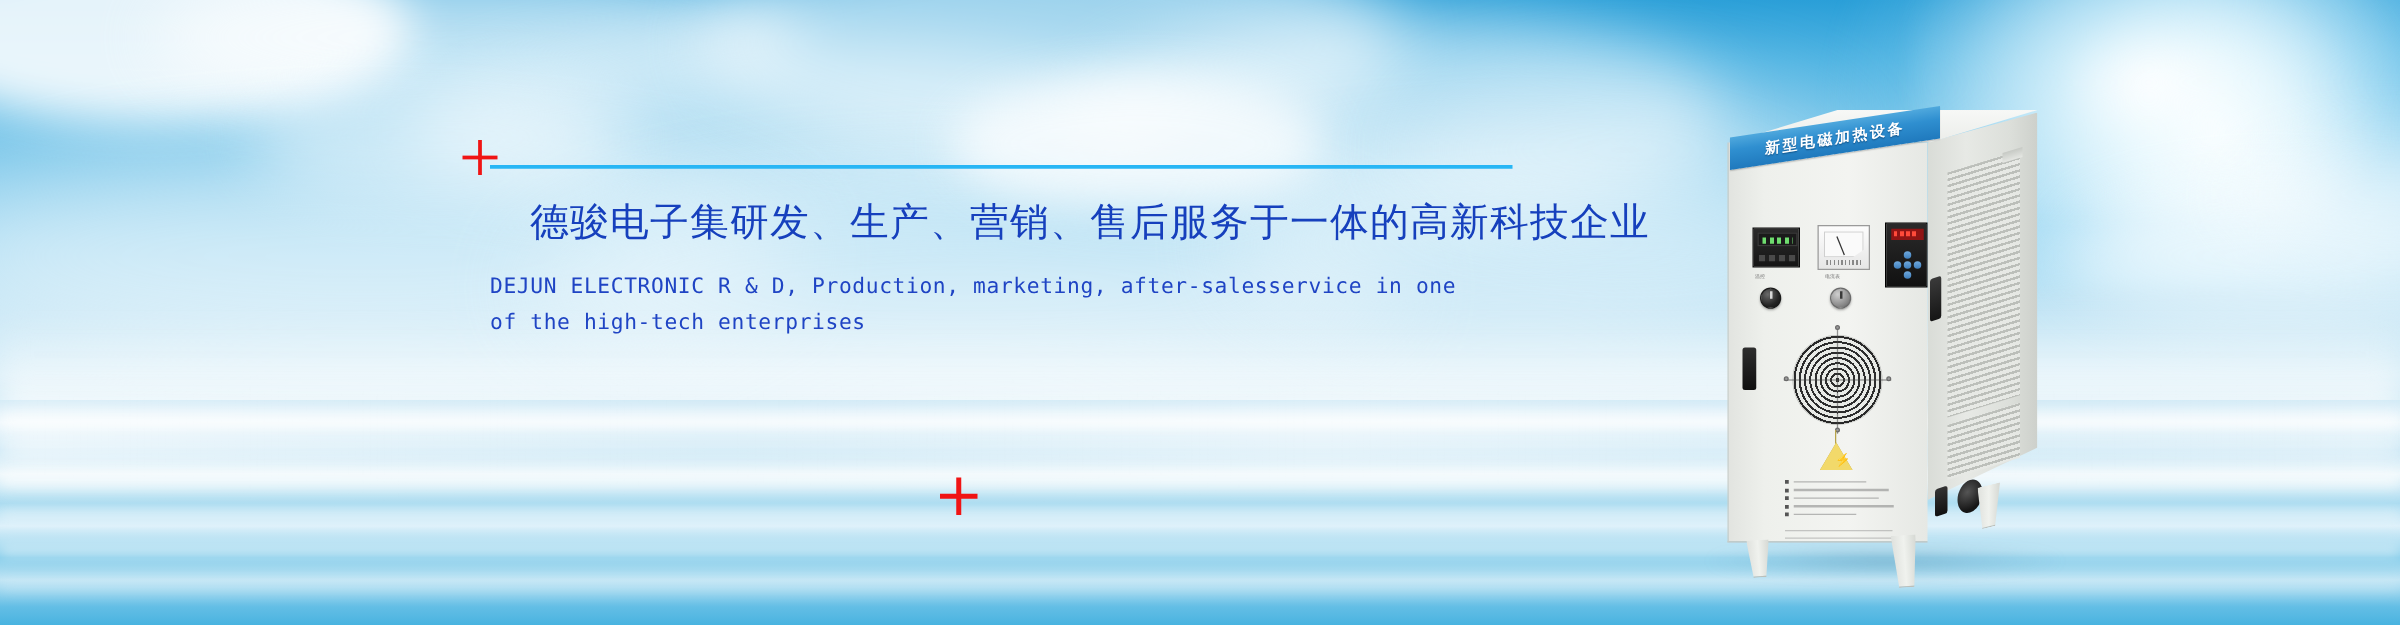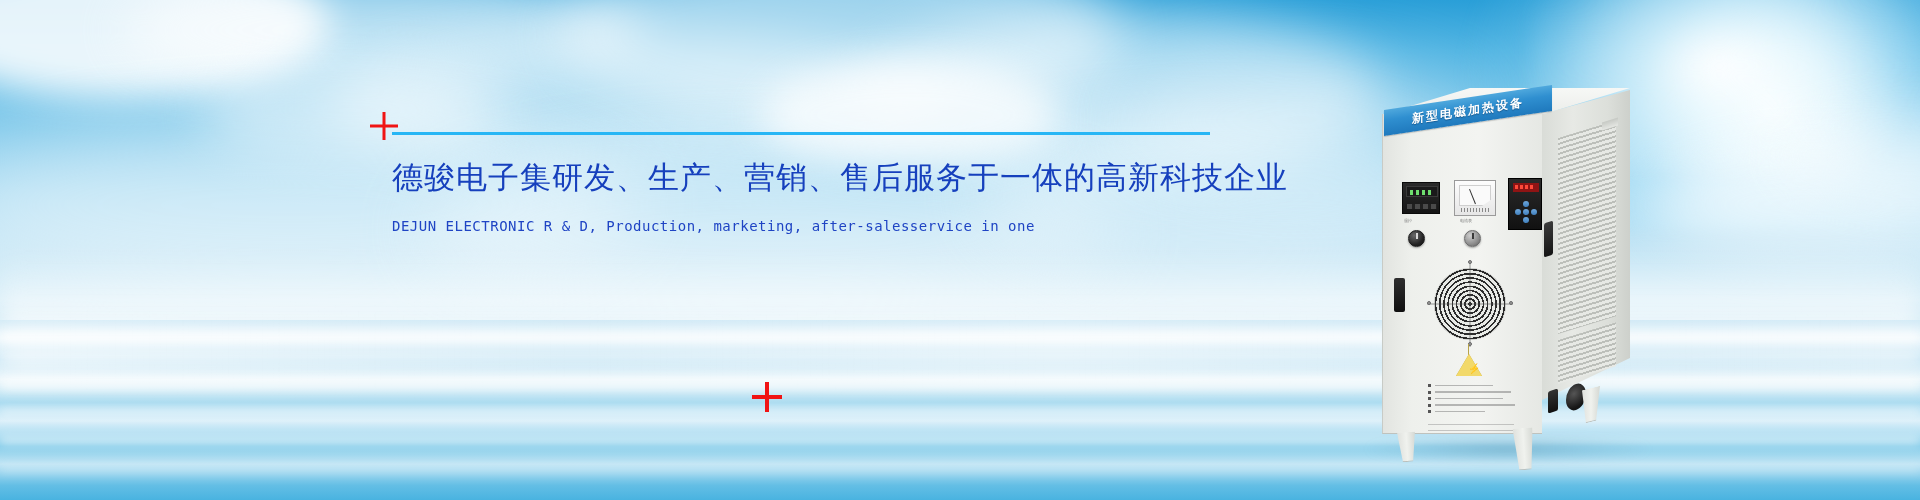--- a/index.html
+++ b/index.html
@@ -156,26 +156,27 @@
     background:#27b6f5;
   }
 
   .subline-cn {
     margin-top:22px;
     font-family:"DejaVu Sans", "Liberation Sans", sans-serif;
     font-size:31px;
     color:#1640bd;
     letter-spacing:1px;
     white-space:nowrap;
+    margin-left:32px;
   }
 
   .desc-en {
     margin-top:16px;
     font-family:"DejaVu Sans Mono", monospace;
-    font-size:14px;
+    font-size:17px;
     line-height:1.7;
     color:#1f44c4;
     letter-spacing:0.5px;
     white-space:nowrap;
   }
 
   
   .plus { position:absolute; }
   .plus::before, .plus::after {
     content:""; position:absolute; background:#f01414;
@@ -503,20 +504,21 @@
   <div class="text-block">
 
 
 
     <div class="divider"></div>
 
     <div class="subline-cn">德骏电子集研发、生产、营销、售后服务于一体的高新科技企业</div>
 
     <div class="desc-en">
       <div>DEJUN ELECTRONIC R &amp; D, Production, marketing, after-salesservice in one</div>
+      <div>of the high-tech enterprises</div>
     </div>
 
   </div>
 
   <div class="machine-shadow"></div>
 
   <div class="machine">
 
     <div class="cab-side"></div>
     <div class="louvers"></div>

